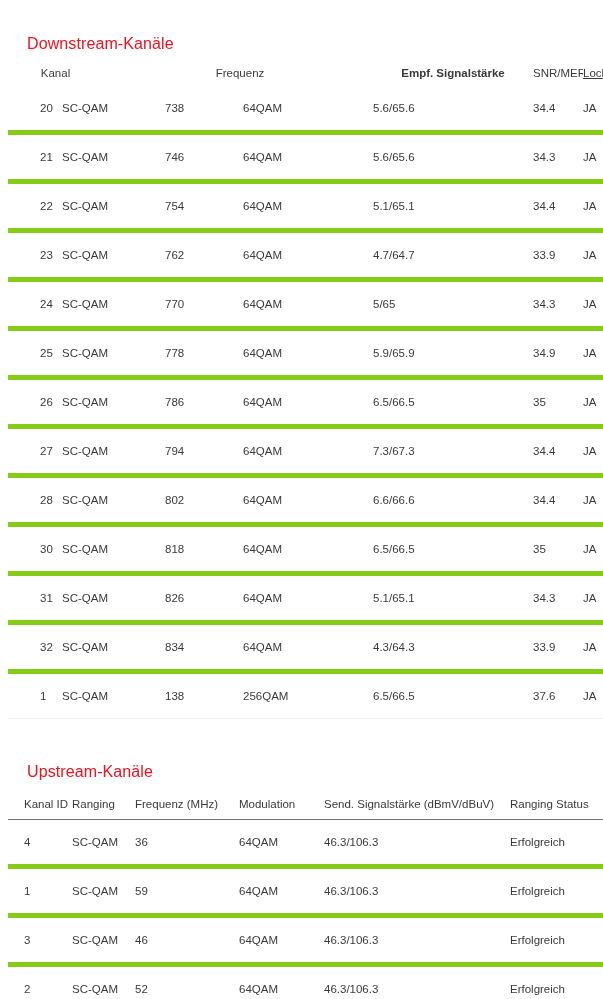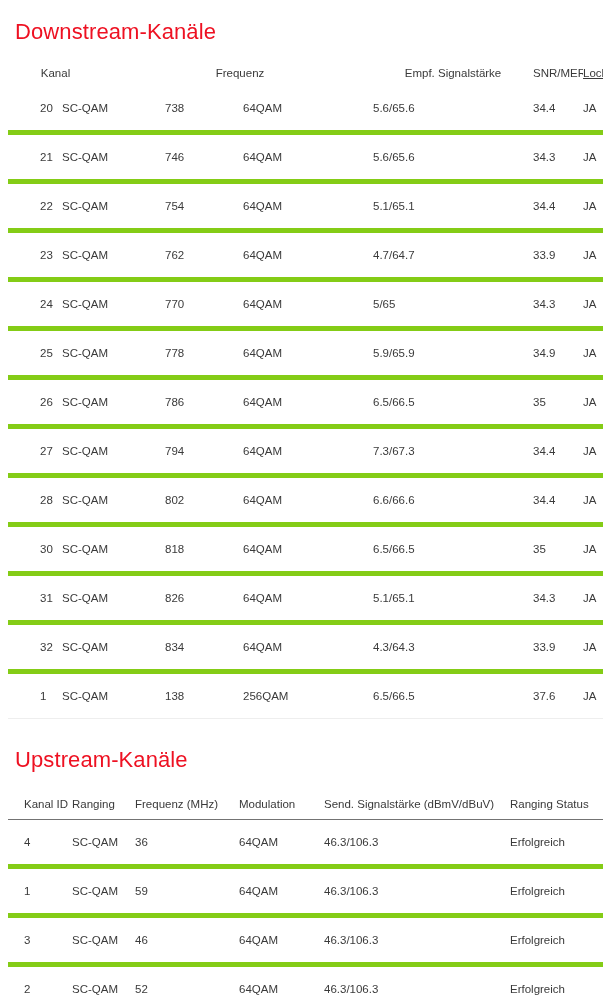--- a/index.html
+++ b/index.html
@@ -18,25 +18,25 @@
   .page {
     position: relative;
     width: 603px;
     height: 999px;
     box-sizing: border-box;
   }
 
   
   .section-title {
     color: #ee1122;
-    font-size: 22px;
+    font-size: 16px;
     font-weight: 400;
     line-height: 22px;
     letter-spacing: 0.1px;
-    margin: 4px;
+    margin: 16px;
     padding: 0;
   }
   #downstream-title { position: absolute; left: 11px; top: 17px; }
   #upstream-title   { position: absolute; left: 11px; top: 745px; text-align: center; }
 
   
   .table {
     position: absolute;
     left: 8px;
     width: 603px;
@@ -91,21 +91,21 @@
   #downstream-table td.d-kanal  { padding-left: 32px; }
   #downstream-table td.d-typ    { padding-left: 2px; }
   #downstream-table td.d-freq   { padding-left: 0px; }
   #downstream-table td.d-mod    { padding-left: 0px; }
   #downstream-table td.d-power  { padding-left: 0px; }
   #downstream-table td.d-snr    { padding-left: 0px; }
   #downstream-table td.d-lock   { padding-left: 0px; }
 
   #downstream-table th.h-kanal  { text-align: center; padding-right: 62px; }
   #downstream-table th.h-freq   { text-align: center; padding-right: 58px; }
-  #downstream-table th.h-power  { text-align: center; padding-right: 0px; }
+  #downstream-table th.h-power  { text-align: center; padding-right: 0px; font-weight: bold; }
   #downstream-table th.h-snr    { text-align: left; padding-left: 0px; }
   #downstream-table th.h-lock   { text-align: left; padding-left: 0px; text-decoration: underline; }
 
   
   #upstream-table col.u-id     { width: 63px; }
   #upstream-table col.u-typ    { width: 64px; }
   #upstream-table col.u-freq   { width: 104px; }
   #upstream-table col.u-mod    { width: 85px; }
   #upstream-table col.u-power  { width: 186px; }
   #upstream-table col.u-status { width: 101px; }

